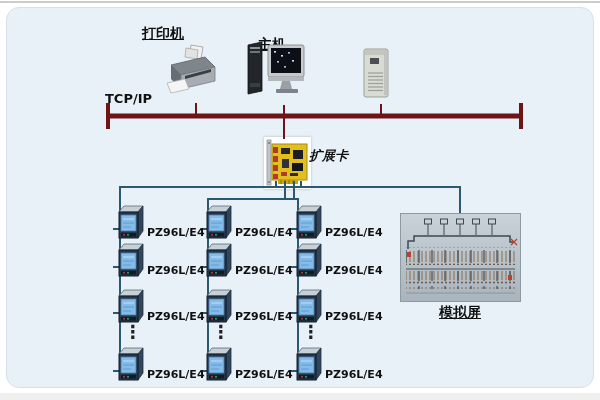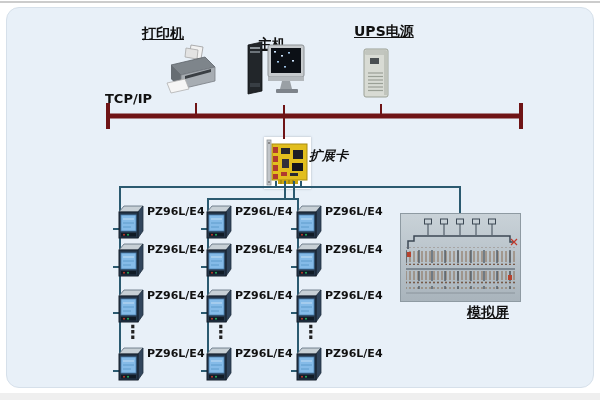--- a/index.html
+++ b/index.html
@@ -19,21 +19,21 @@
   .wires{position:absolute;left:0;top:0;width:600px;height:400px;pointer-events:none;}
   .wire{stroke:#2b5a70;stroke-width:2;fill:none;}
   .busline{stroke:#6f1416;fill:none;}
   .zh-label{font-weight:bold;font-size:14px;white-space:nowrap;text-decoration:underline;}
   .bus-label{font-weight:bold;font-size:13px;white-space:nowrap;}
   .card-label{font-weight:bold;font-size:13px;white-space:nowrap;font-style:italic;}
   .card-box{
     position:absolute;left:257px;top:129px;width:47px;height:52px;
     background:#ffffff;box-shadow:0 0 2px rgba(120,130,140,.55);
   }
-  .meter{position:absolute;display:flex;align-items:flex-start;}
+  .meter{position:absolute;display:flex;align-items:flex-end;}
   .meter-label{font-size:11px;font-weight:bold;margin-left:3px;white-space:nowrap;}
   .vdots{position:absolute;width:16px;text-align:center;font-size:18px;font-weight:bold;
          line-height:26px;color:#222;}
   .mimic{position:absolute;left:393px;top:205px;width:121px;height:89px;}
 </style>
 </head>
 <body>
 
 <svg width="0" height="0" style="position:absolute">
   <defs>
@@ -147,21 +147,20 @@
     <line class="wire" x1="194" y1="363" x2="206" y2="363"></line>
 
     <line class="wire" x1="284" y1="221" x2="296" y2="221"></line>
     <line class="wire" x1="284" y1="259" x2="296" y2="259"></line>
     <line class="wire" x1="284" y1="305" x2="296" y2="305"></line>
     <line class="wire" x1="284" y1="363" x2="296" y2="363"></line>
   </svg>
 
   <div class="abs zh-label" style="left:135px;top:17px;">打印机</div>
   <div class="abs zh-label" style="left:251px;top:28px;">主机</div>
-  <div class="abs zh-label" style="left:347px;top:15px;">UPS电源</div>
 
   <svg class="abs" style="left:158px;top:35px;" width="52" height="56">
       <use href="#sym-printer"></use>
     </svg>
   <svg class="abs" style="left:237px;top:31px;" width="64" height="62">
       <use href="#sym-host"></use>
     </svg>
   <svg class="abs" style="left:354px;top:39px;" width="30" height="52">
       <use href="#sym-ups"></use>
     </svg>
@@ -281,15 +280,15 @@
       <rect x="6" y="34" width="109" height="18" fill="url(#tkA)"></rect>
       <rect x="6" y="34" width="109" height="18" fill="url(#tkB)"></rect>
       <line x1="6" y1="56" x2="115" y2="56" stroke="#46525e" stroke-width="1"></line>
       <rect x="6" y="58" width="109" height="18" fill="url(#tkA)"></rect>
       <rect x="9" y="58" width="106" height="18" fill="url(#tkB)"></rect>
       <rect x="7" y="39" width="4" height="5" fill="#b5432f"></rect>
       <rect x="108" y="62" width="4" height="5" fill="#b5432f"></rect>
       <line x1="6" y1="80" x2="115" y2="80" stroke="#8a949c" stroke-width="1"></line>
     </svg>
   </div>
-  <div class="abs zh-label" style="left:432px;top:296px;margin-left:28px;">模拟屏</div>
+  <div class="abs zh-label" style="left:432px;top:296px;">模拟屏</div>
 
 </div>
 
 </body></html>

